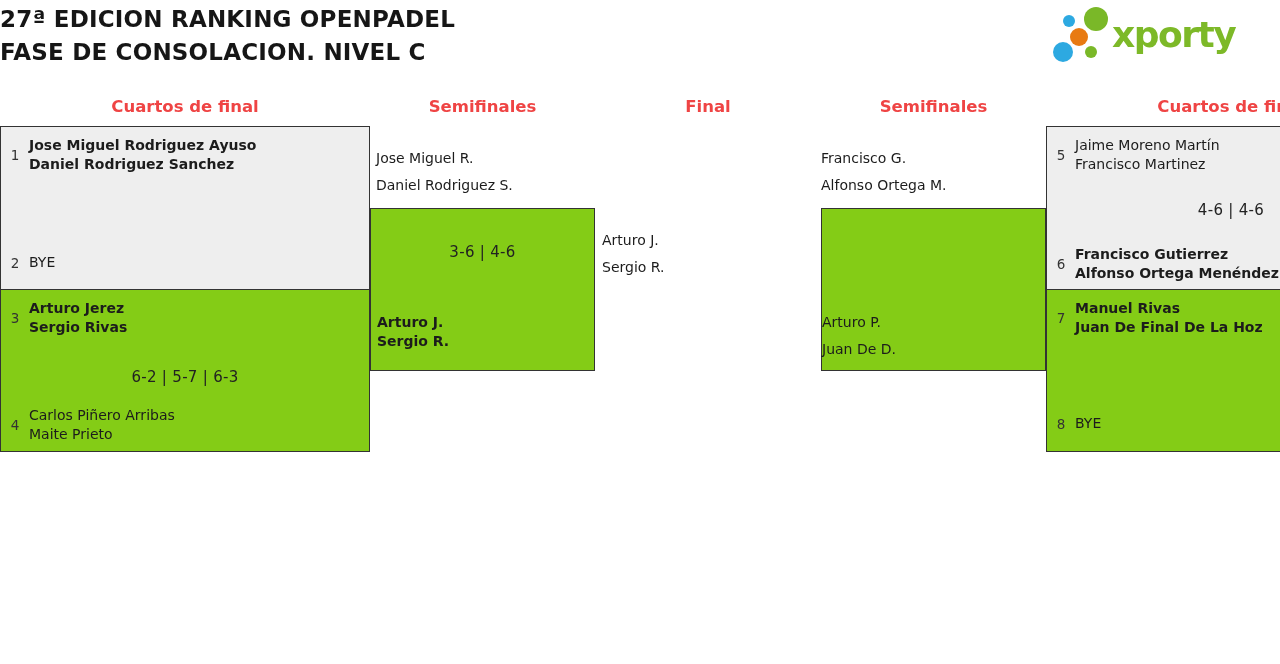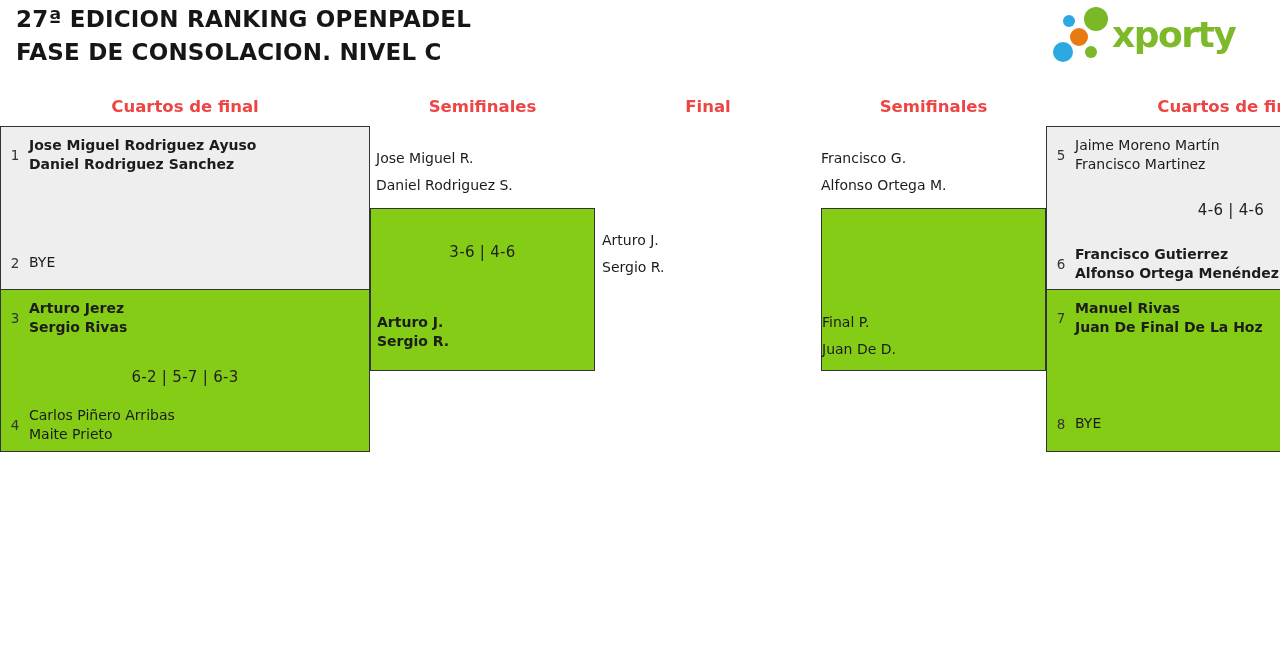--- a/index.html
+++ b/index.html
@@ -8,21 +8,21 @@
   .stage {
     position: relative;
     width: 1280px;
     height: 664px;
     overflow: hidden;
     background: #ffffff;
   }
   
   .title {
     position: absolute;
-    left: 16px; top: 3px;
+    left: 0; top: 3px;
     font-size: 23px;
     font-weight: bold;
     color: #161616;
     line-height: 33px;
     letter-spacing: 0.2px;
     white-space: nowrap;
   }
   .logo { position: absolute; left: 1045px; top: 0; width: 235px; height: 75px; cursor: pointer; }
   .dot { position: absolute; border-radius: 50%; }
   .dot-blue-small  { left: 18px; top: 15px; width: 12px; height: 12px; background: #2da9e1; }
@@ -189,21 +189,21 @@
     <span class="nline">Sergio R.</span>
   </div>
 
   <div class="feeder align-right" style="left:821px; top:149px; width:217px;">
     <span class="nline">Francisco G.</span>
     <span class="nline">Alfonso Ortega M.</span>
   </div>
 
   <div class="mbox b-rsf">
     <div class="feeder align-right" style="left:0; top:104px; width:216px;">
-      <span class="nline">Final P.</span>
+      <span class="nline">Arturo P.</span>
       <span class="nline">Juan De D.</span>
     </div>
   </div>
 
   <div class="mbox shaded b-rqf1">
     <div class="team" style="top:9px;">
       <span class="seed">5</span>
       <span class="names">
         <span class="nline">Jaime Moreno Martín</span>
         <span class="nline">Francisco Martinez</span>

